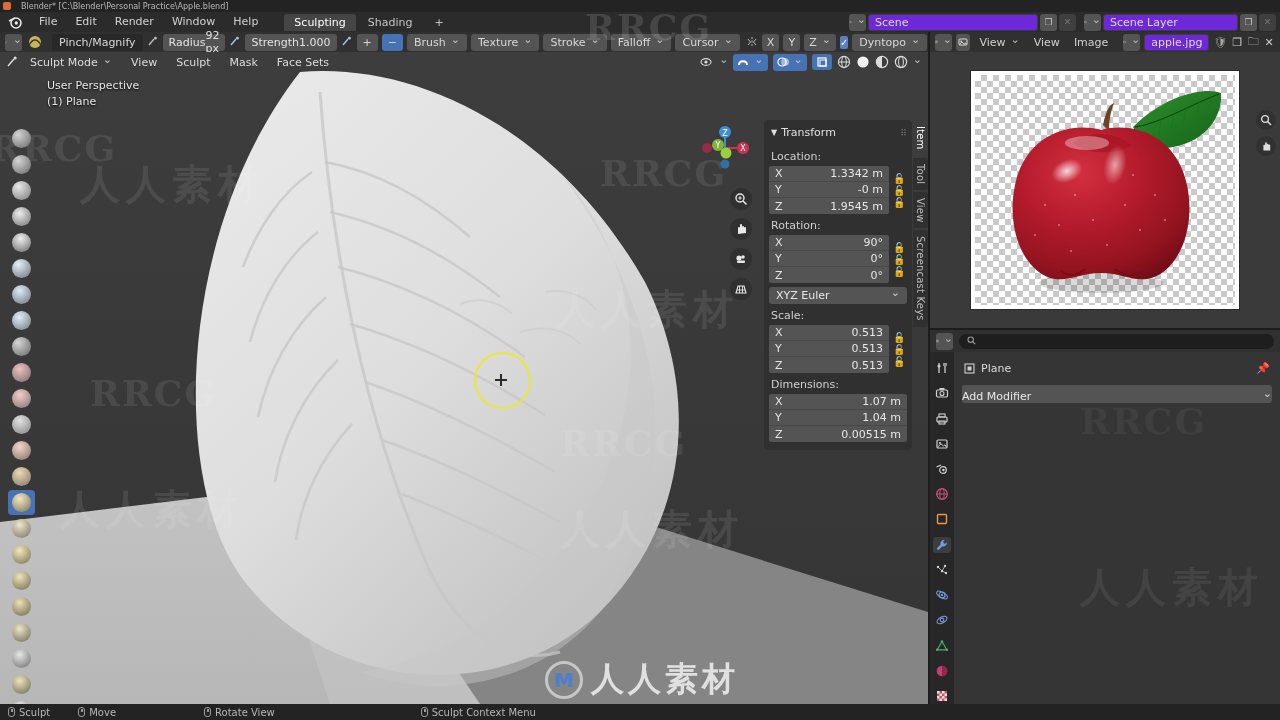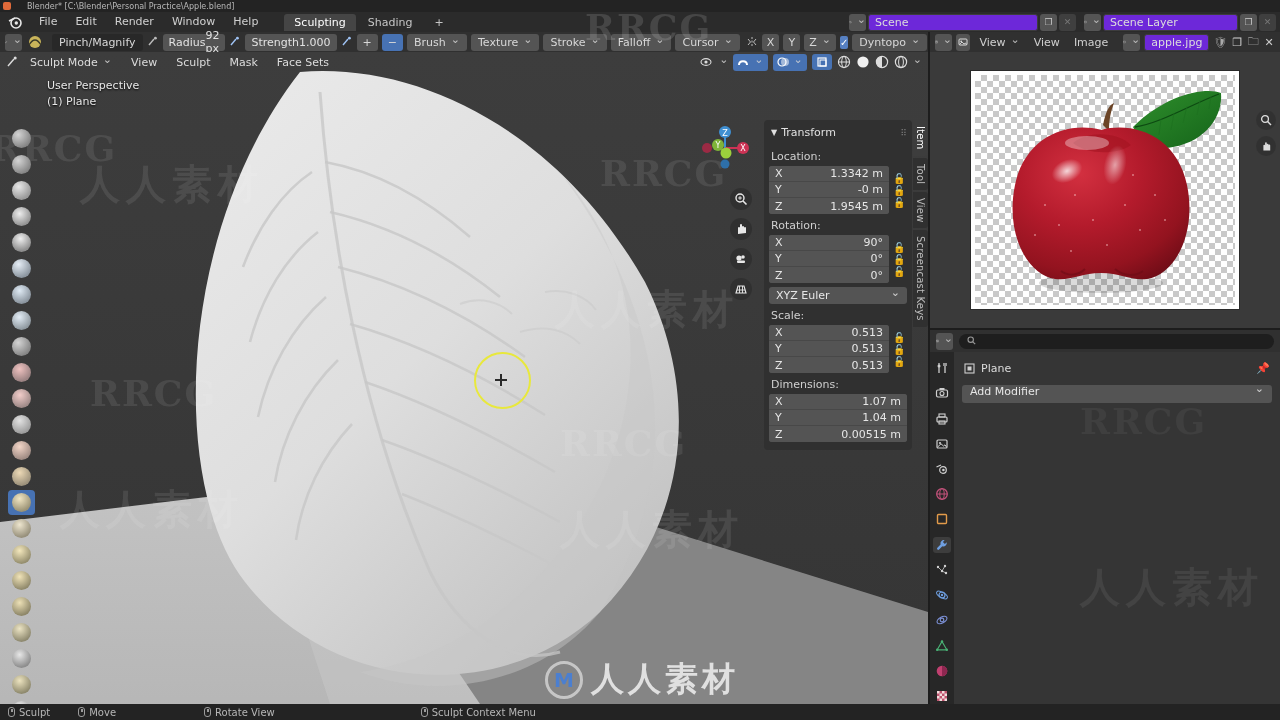--- a/index.html
+++ b/index.html
@@ -16,21 +16,21 @@
   .field { background:#545454; border-radius:3px; height:17px; display:flex;
            align-items:center; justify-content:space-between; padding:0 6px;
            color:#e2e2e2; font-size:11px; }
   .chev::after { content:"⌄"; font-size:11px; margin-left:5px; opacity:.85;
            position:relative; top:-3px; }
   .ic { display:inline-flex; align-items:center; justify-content:center; }
 
   
   #titlebar { position:absolute; left:0; top:0; width:1280px; height:12px;
      background:#232323; display:flex; align-items:center; padding-left:3px;
-     font-size:8px; color:#b9b9b9; gap:16px; }
+     font-size:8px; color:#b9b9b9; gap:10px; }
   #titlebar .tb-ic { width:8px; height:8px; border-radius:2px; background:#e06a3a; }
 
   
   #topbar { position:absolute; left:0; top:12px; width:1280px; height:20px;
      background:#2b2b2b; display:flex; align-items:center; gap:2px; padding:0 4px; }
   #topbar .mi { padding:0 8px; height:16px; line-height:16px; font-size:11px;
      color:#d0d0d0; border-radius:3px; }
   #topbar .wstab { padding:0 10px; height:17px; line-height:17px; font-size:11px;
      border-radius:3px 3px 0 0; color:#c6c6c6; }
   #topbar .wstab.active { background:#454545; color:#fff; }
@@ -125,21 +125,21 @@
   #props-body { position:absolute; left:930px; top:352px; width:350px; height:352px;
      background:#303030; display:flex; }
   #props-tabs { width:24px; background:#272727; display:flex; flex-direction:column;
      align-items:center; padding-top:8px; gap:9px; }
   .ptab { width:18px; height:18px; display:flex; align-items:center; justify-content:center; }
   .ptab.active { background:#3d3d3d; border-radius:3px; }
   #props-main { flex:1; background:#353535; padding:8px 8px 0 8px; }
   #bc { display:flex; align-items:center; justify-content:space-between; font-size:11px;
      color:#dcdcdc; padding:2px 2px 10px 2px; }
   #addmod { background:#545454; border-radius:3px; height:18px; display:flex;
-     align-items:flex-start; justify-content:space-between; padding:0 8px; font-size:11px;
+     align-items:flex-end; justify-content:space-between; padding:0 0; font-size:11px;
      color:#e6e6e6; }
 
   
   #status { position:absolute; left:0; bottom:0; width:1280px; height:16px;
      background:#232323; display:flex; align-items:center; font-size:10px;
      color:#b6b6b6; padding:0 8px; }
   #status .sitem { display:flex; align-items:center; gap:4px; margin-right:28px; }
   #status .right { margin-left:auto; color:#b0b0b0; font-size:10px; }
   .mouse { width:7px; height:10px; border:1px solid #9b9b9b; border-radius:3px;
      display:inline-block; position:relative; }

